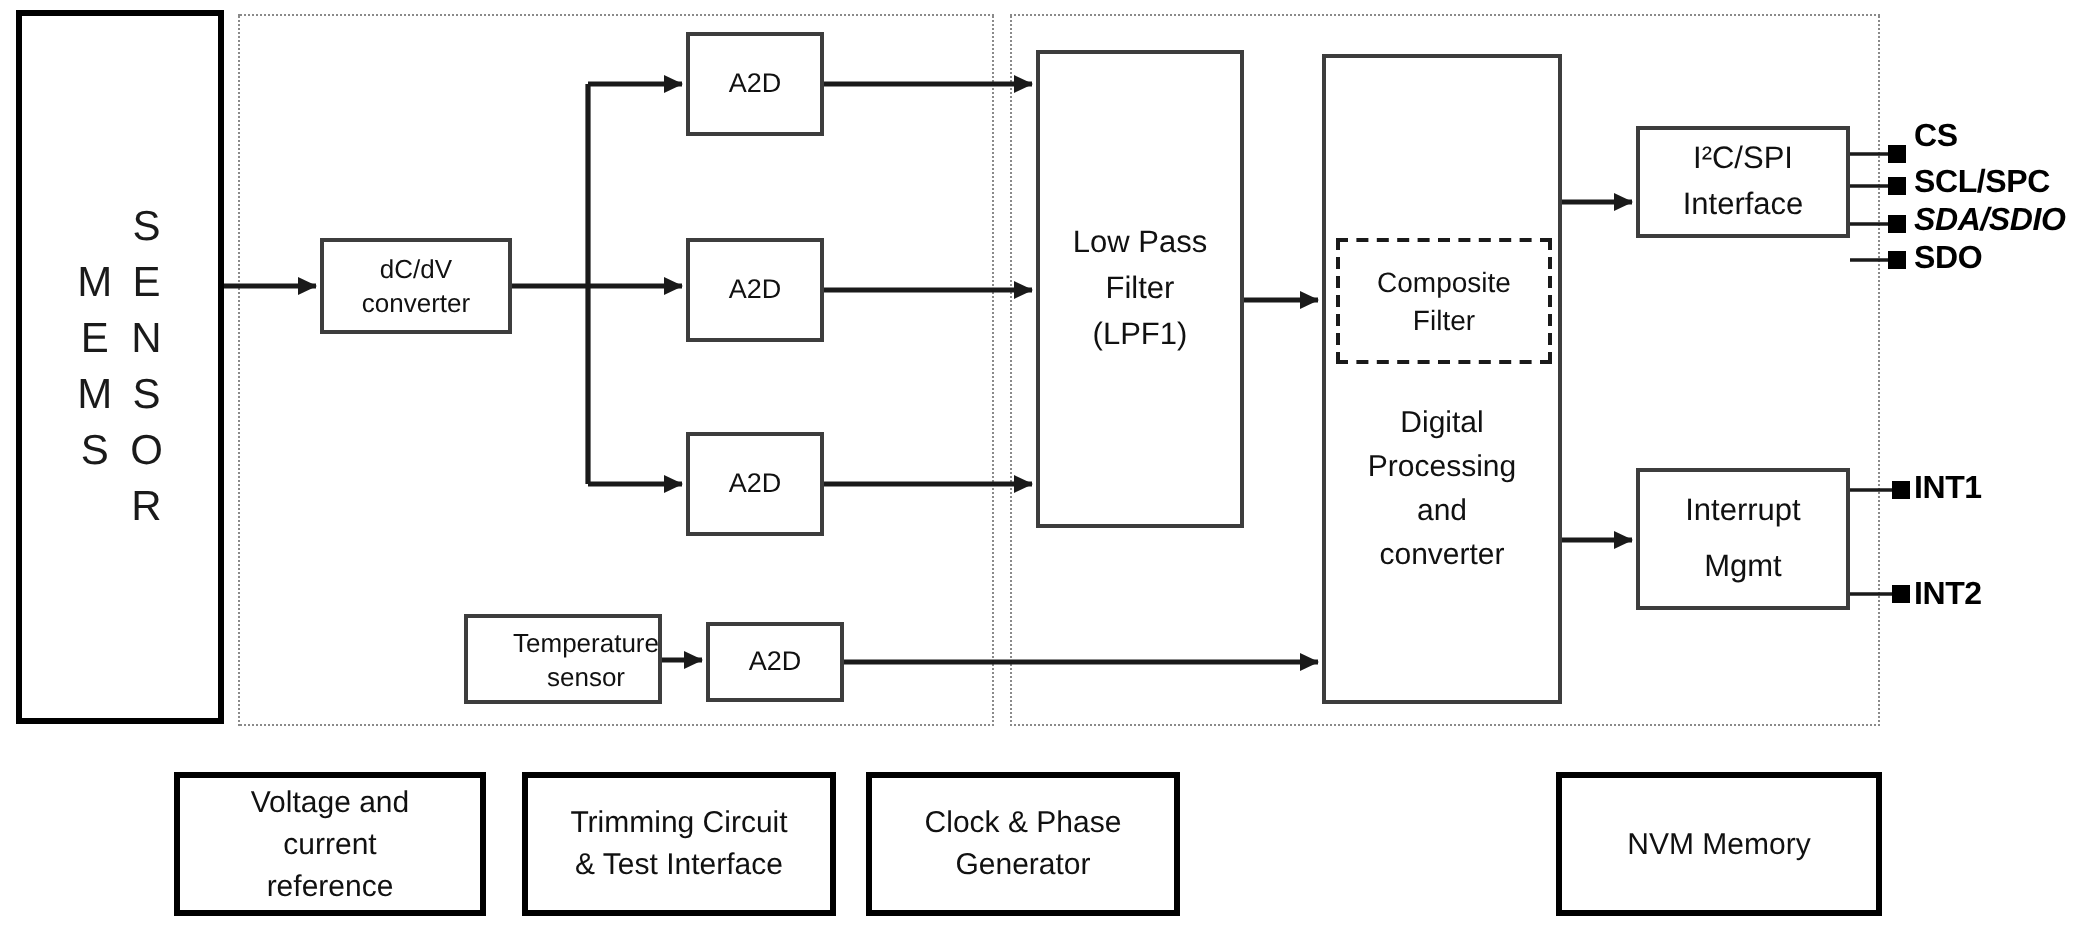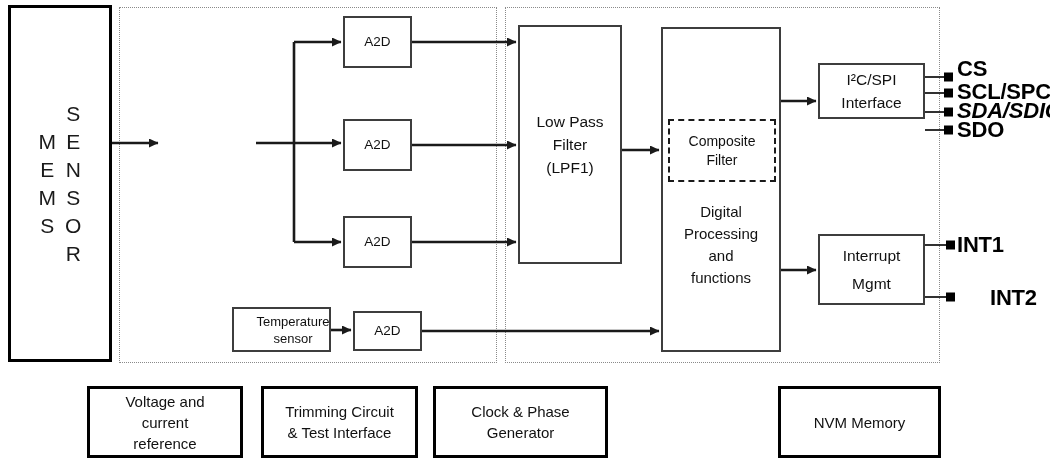--- a/index.html
+++ b/index.html
@@ -26,21 +26,21 @@
   .big-label    { font-size:15.5px; line-height:23px; }
   .int-label    { font-size:15.5px; line-height:28px; }
 
   .digital-box { align-items:flex-start; }
   .composite { position:absolute; left:5px; top:90px; width:108px; height:63px;
     border:2px dashed #1a1a1a; display:flex; align-items:center; justify-content:center;
     text-align:center; white-space:pre-line; font-size:14px; line-height:19px; box-sizing:border-box; }
   .digital-text { position:absolute; left:0; right:0; top:172px; text-align:center;
     white-space:pre-line; font-size:15px; line-height:22px; }
 
-  .pin-label { position:absolute; left:957px; font-size:22px; font-weight:bold;
+  .pin-label { position:absolute; left:957px; font-size:16px; font-weight:bold;
     line-height:20px; color:#000000; letter-spacing:-0.2px; z-index:3; white-space:nowrap; }
 </style>
 </head>
 <body>
 
 <div class="canvas">
 
   <div class="dashed-container" style="left:119px; top:7px; width:378px; height:356px;"></div>
 
   <div class="dashed-container" style="left:505px; top:7px; width:435px; height:356px;"></div>
@@ -90,56 +90,58 @@
 M
 S</div>
     <div class="mems-col">S
 E
 N
 S
 O
 R</div>
   </div>
 
+  <div class="box small-label" style="left:160px; top:119px; width:96px; height:48px;">dC/dV
+converter</div>
 
   <div class="box a2d-label" style="left:343px; top:16px; width:69px; height:52px;">A2D</div>
   <div class="box a2d-label" style="left:343px; top:119px; width:69px; height:52px;">A2D</div>
   <div class="box a2d-label" style="left:343px; top:216px; width:69px; height:52px;">A2D</div>
 
   <div class="box small-label" style="left:232px; top:307px; width:99px; height:45px;padding-left:23px;">Temperature
 sensor</div>
   <div class="box a2d-label" style="left:353px; top:311px; width:69px; height:40px;">A2D</div>
 
   <div class="box big-label" style="left:518px; top:25px; width:104px; height:239px;">Low Pass
 Filter
 (LPF1)</div>
 
   <div class="box digital-box" style="left:661px; top:27px; width:120px; height:325px;">
     <div class="composite">Composite
 Filter</div>
     <div class="digital-text">Digital
 Processing
 and
-functions</div>
+converter</div>
   </div>
 
   <div class="box big-label" style="left:818px; top:63px; width:107px; height:56px;">I²C/SPI
 Interface</div>
   <div class="box int-label" style="left:818px; top:234px; width:107px; height:71px;">Interrupt
 Mgmt</div>
 
   <div class="pin-label" style="top:59px;">CS</div>
   <div class="pin-label" style="top:82px;">SCL/SPC</div>
   <div class="pin-label" style="top:101px;font-style:italic;">SDA/SDIO</div>
   <div class="pin-label" style="top:120px;">SDO</div>
   <div class="pin-label" style="top:235px;">INT1</div>
-  <div class="pin-label" style="top:288px;margin-left:33px;">INT2</div>
+  <div class="pin-label" style="top:288px;">INT2</div>
 
   <div class="box thick mid-label" style="left:87px; top:386px; width:156px; height:72px;">Voltage and
 current
 reference</div>
   <div class="box thick mid-label" style="left:261px; top:386px; width:157px; height:72px;">Trimming Circuit
 &amp; Test Interface</div>
-  <div class="box thick mid-label" style="left:433px; top:386px; width:175px; height:72px;">Clock &amp; Phase
+  <div class="box thick mid-label" style="left:433px; top:386px; width:157px; height:72px;">Clock &amp; Phase
 Generator</div>
   <div class="box thick mid-label" style="left:778px; top:386px; width:163px; height:72px;">NVM Memory</div>
 
 </div>
 
 </body></html>

